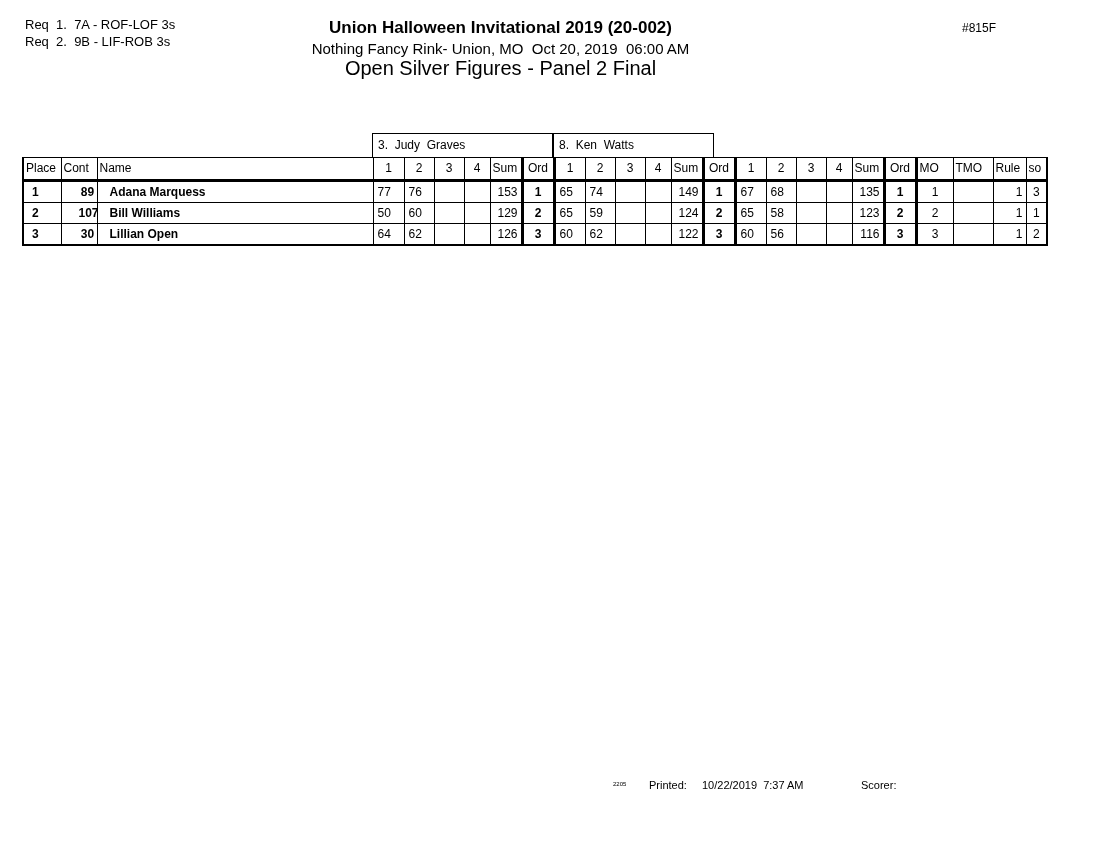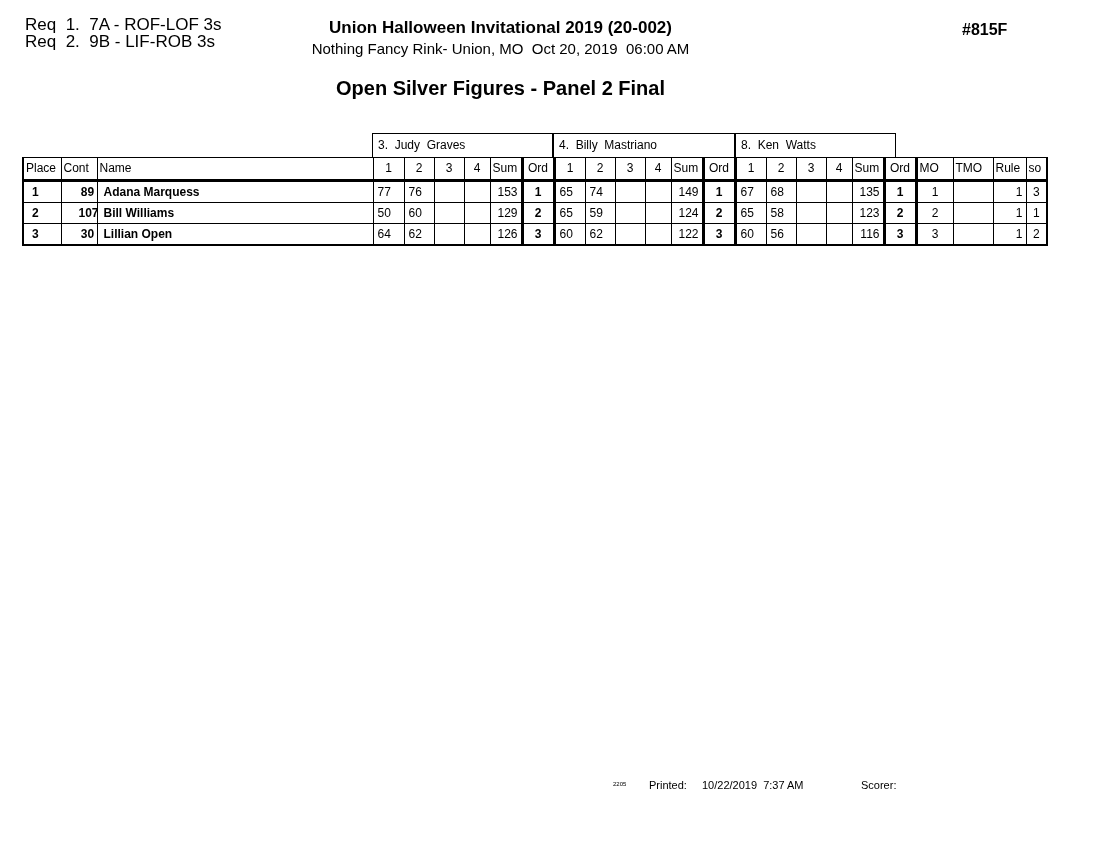--- a/index.html
+++ b/index.html
@@ -3,30 +3,30 @@
 <meta charset="utf-8">
 <style>
   html,body { margin:0; padding:0; }
   body {
     width:1100px; height:850px; background:#ffffff; color:#000000;
     font-family:"Liberation Sans", sans-serif; position:relative; overflow:hidden;
   }
   .pre { white-space:pre; }
 
   
-  #reqs { position:absolute; left:25px; top:16px; font-size:17px; line-height:17px; }
+  #reqs { position:absolute; left:25px; top:16px; font-size:13px; line-height:17px; }
 
   
   #header-center { position:absolute; left:0; top:18px; width:1001px; text-align:center; }
   .h1 { font-size:17px; font-weight:bold; }
   .h2 { font-size:15px; margin-top:2px; }
-  .h3 { font-size:20px; font-weight:bold; margin-top:20px; }
+  .h3 { font-size:20px; font-weight:normal; margin-top:0; }
   .h4 { font-size:16px; margin-top:4px; }
 
-  #doc-number { position:absolute; left:962px; top:21px; font-size:16px; font-weight:bold; }
+  #doc-number { position:absolute; left:962px; top:21px; font-size:12px; font-weight:normal; }
 
   
   #results { position:absolute; left:22px; top:133px; }
   .judge-row { display:flex; height:24px; }
   .judge-spacer { width:350px; }
   .judge-box { border:1px solid #000; border-bottom:none; box-sizing:border-box;
                font-size:12px; padding:4px 0 0 5px; }
   .jb1 { width:181px; } .jb2 { width:182px; } .jb3 { width:161px; }
 
   table { border-collapse:collapse; table-layout:fixed; width:1024px;
@@ -35,21 +35,21 @@
            height:20px; padding:0 0 0 2px; line-height:13px; overflow:hidden;
            text-align:left; white-space:pre; }
   thead th { border-bottom:3px solid #000; height:21px; }
   .c  { text-align:center; padding-left:0; }
   .r  { text-align:right; padding-right:3px; padding-left:0; }
   .sc { padding-left:4px; }
   .b  { font-weight:bold; }
   .ord { border-left:3px solid #000; border-right:3px solid #000; }
   td.place { padding-left:8px; font-weight:bold; }
   td.cont  { text-align:center; font-weight:bold; padding-left:17px;margin-top:44px; }
-  td.name  { padding-left:6px; font-weight:bold; }
+  td.name  { padding-left:12px; font-weight:bold; }
 
   
   #footer { position:absolute; left:0; top:779px; width:1040px; height:20px; }
   #footer .version { position:absolute; left:613px; top:2px; font-size:6px; }
   #footer .printed-label { position:absolute; left:649px; top:0; font-size:11px; }
   #footer .printed-value { position:absolute; left:702px; top:0; font-size:11px; }
   #footer .scorer-label  { position:absolute; left:861px; top:0; font-size:11px; }
 </style>
 </head>
 <body>
@@ -64,21 +64,20 @@
   <div class="h2 pre">Nothing Fancy Rink- Union, MO  Oct 20, 2019  06:00 AM</div>
   <div class="h3 pre">Open Silver Figures - Panel 2 Final</div>
 </div>
 
 <div id="doc-number">#815F</div>
 
 <div id="results">
   <div class="judge-row">
     <div class="judge-spacer"></div>
     <div class="judge-box jb1 pre">3.  Judy  Graves</div>
-    <div class="judge-box jb2 pre">4.  Billy  Mastriano</div>
     <div class="judge-box jb3 pre">8.  Ken  Watts</div>
   </div>
 
   <table>
     <colgroup>
       <col style="width:38px">
         <col style="width:36px">
         <col style="width:276px">
       <col style="width:31px">
         <col style="width:30px">

